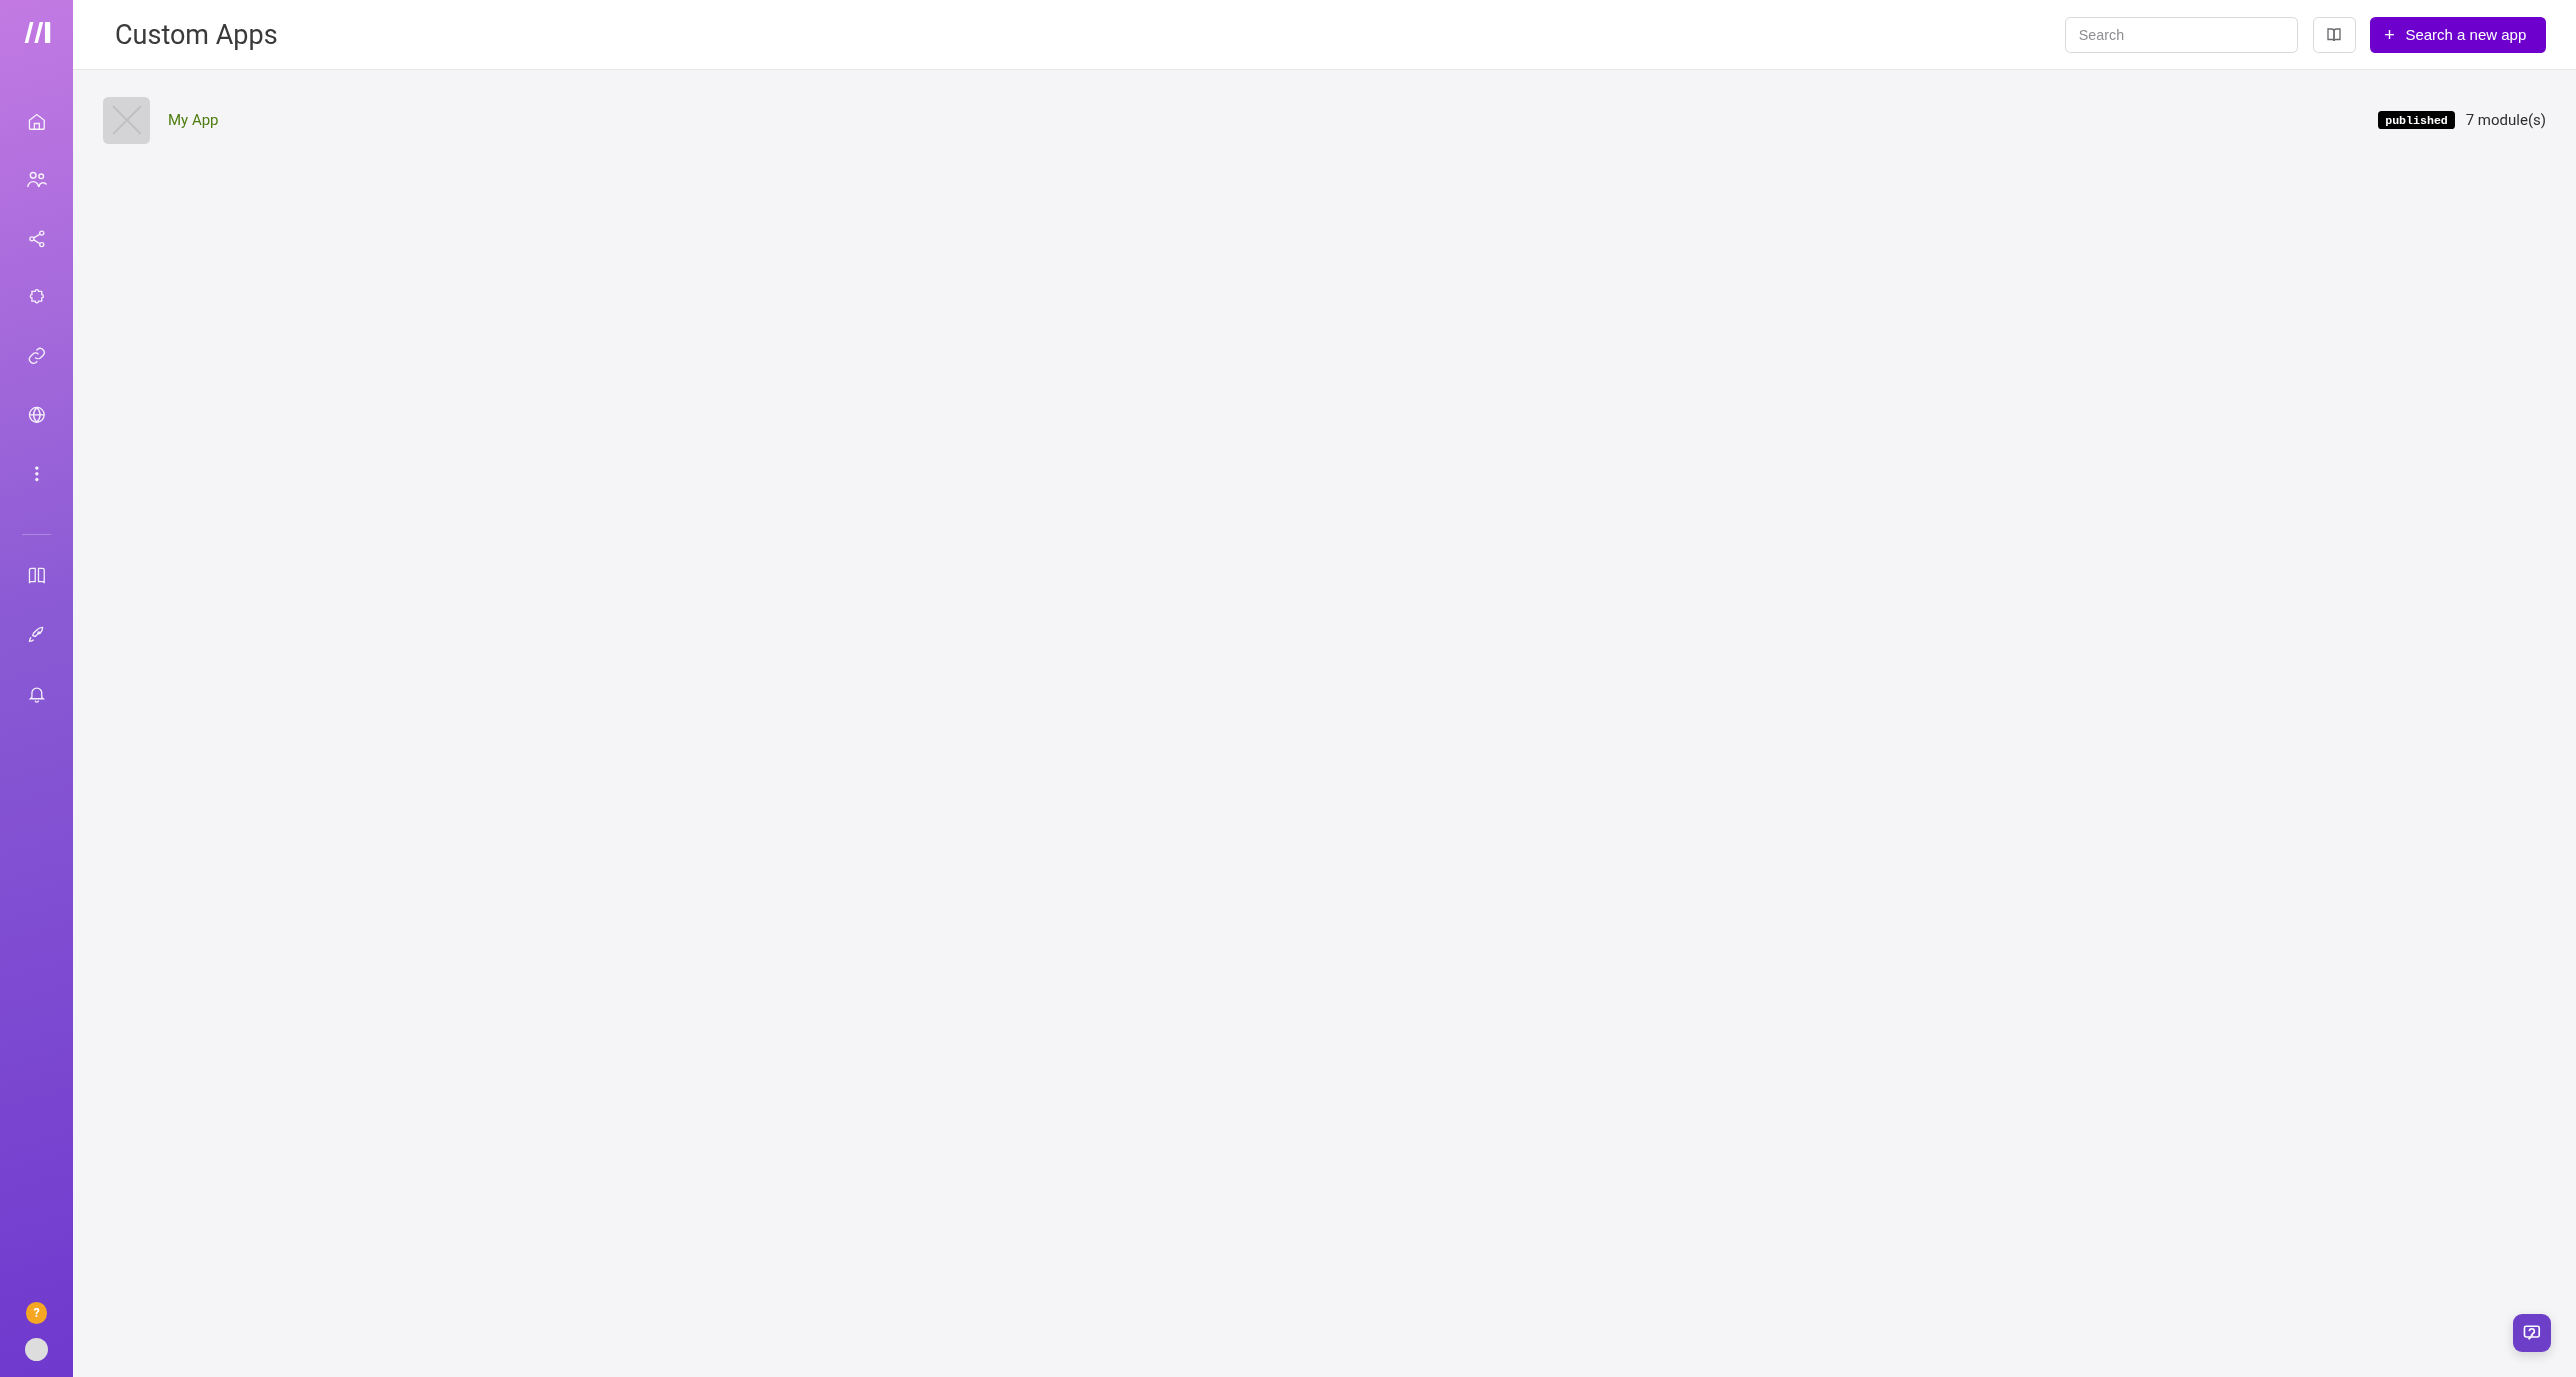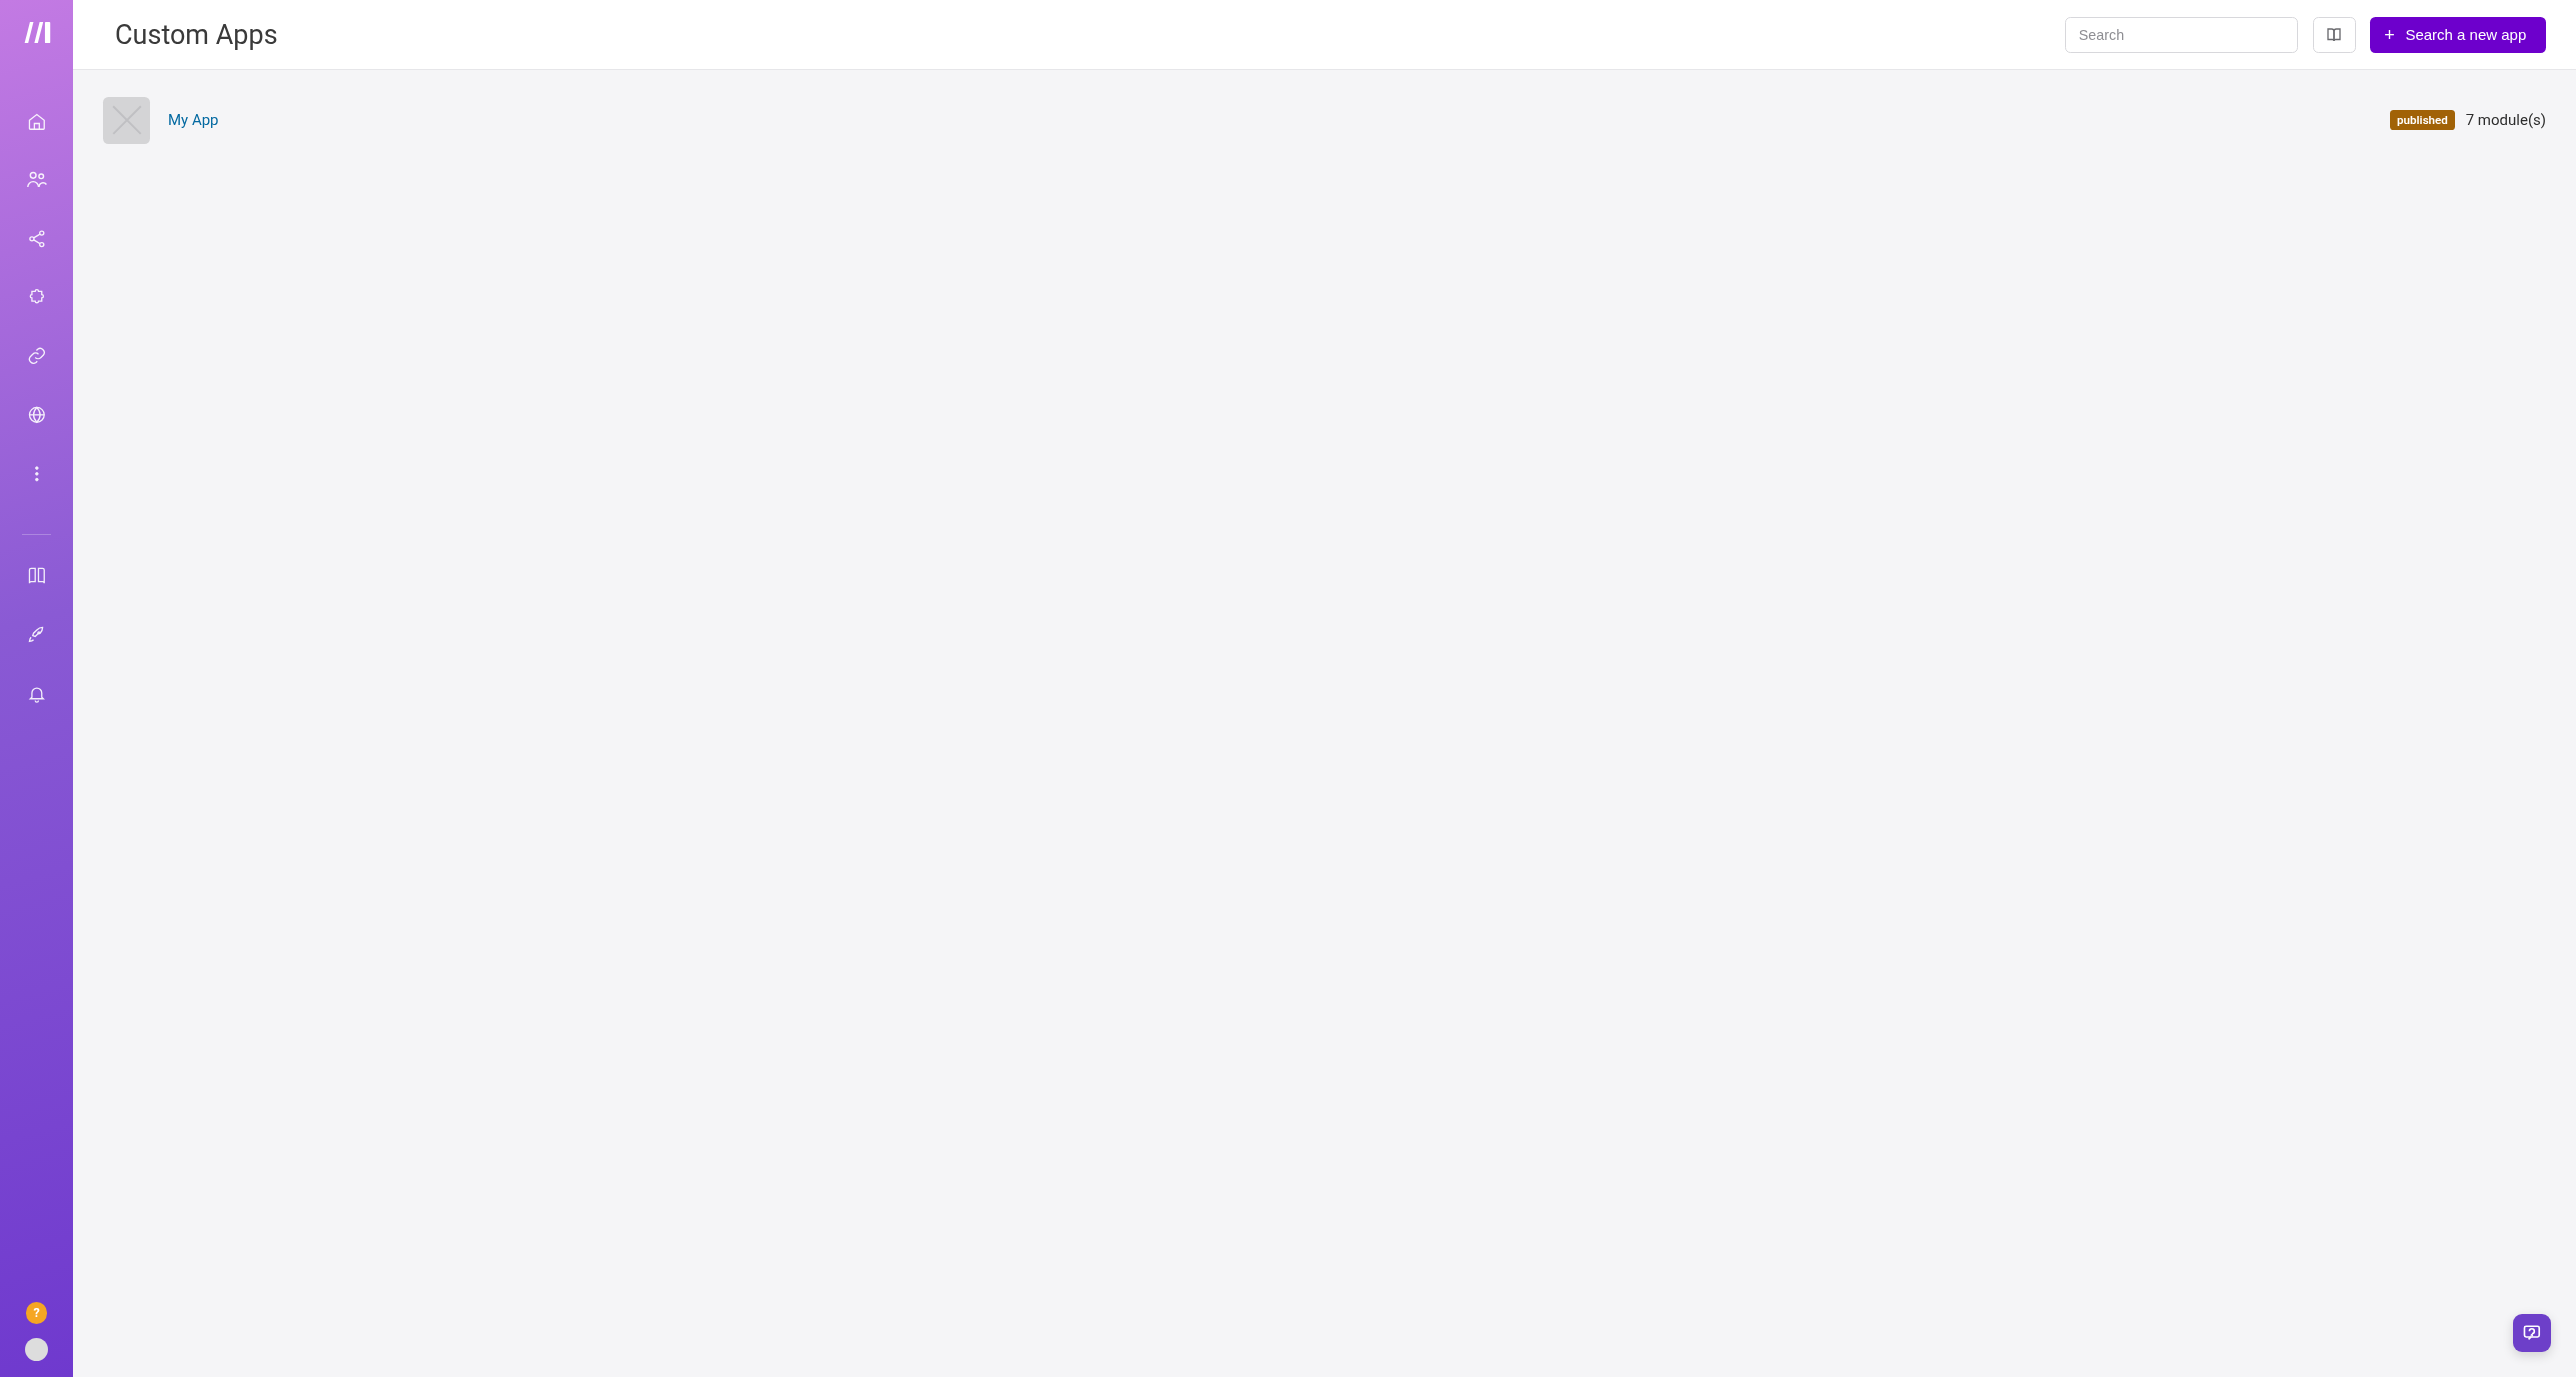--- a/index.html
+++ b/index.html
@@ -107,28 +107,29 @@
     margin-right:18px;
     flex:0 0 auto;
   }
   .app-thumb::before, .app-thumb::after {
     content:""; position:absolute; left:50%; top:50%;
     width:39px; height:1.8px; background:#c0c0c3;
     transform-origin:center;
   }
   .app-thumb::before { transform:translate(-50%,-50%) rotate(45deg); }
   .app-thumb::after  { transform:translate(-50%,-50%) rotate(-45deg); }
-  .app-name { font-size:15px; color:#0369a1;text-align:right; }
+  .app-name { font-size:15px; color:#4d7c0f;text-align:right; }
   .row-spacer { flex:1; }
   .badge {
-    background:#a16207;
+    background:#000000;
     color:#fff;
     font-size:11.6px; font-weight:600;
     padding:2.7px 7.2px; border-radius:3.6px;
     margin-right:10.7px;
+    font-family:Liberation Mono, monospace;
   }
   .module-count { font-size:15px; color:#2d2d2d; }
 
   
   .floating-help {
     position:fixed; right:25px; bottom:25px;
     width:38px; height:38px; border-radius:9px;
     background:#6d3fc9;
     display:flex; align-items:center; justify-content:center;
     cursor:pointer;

